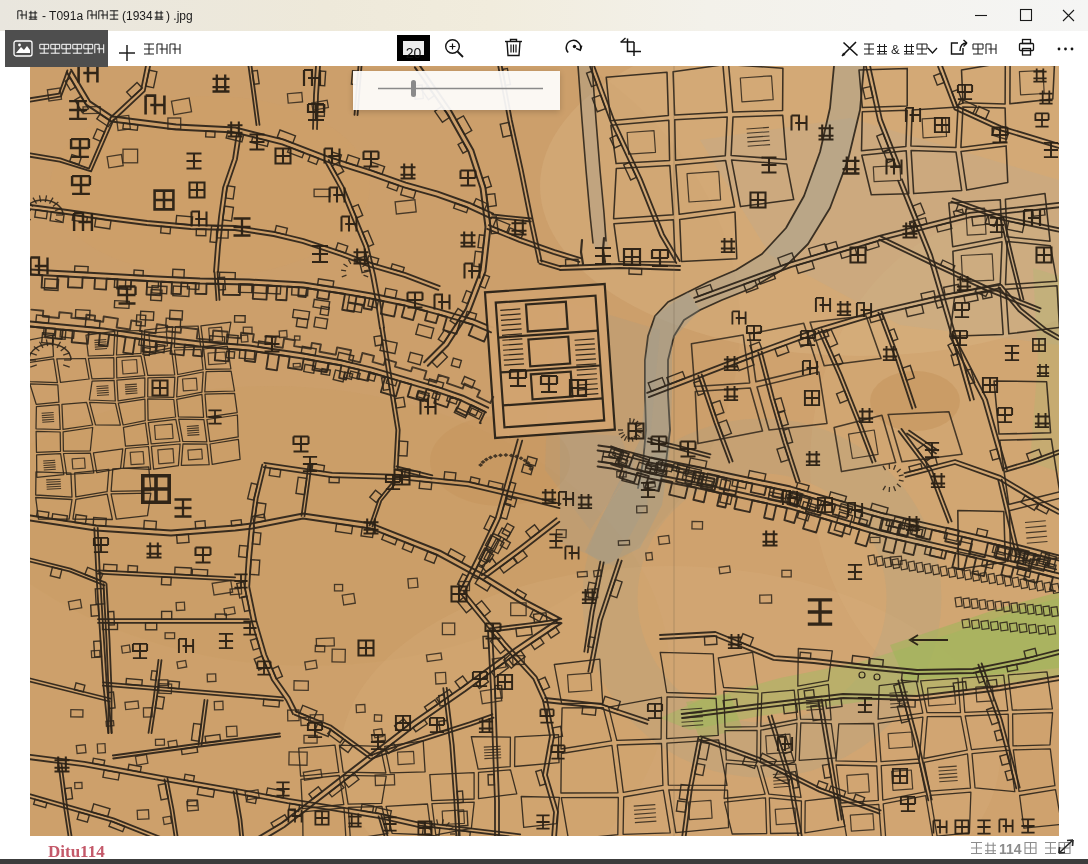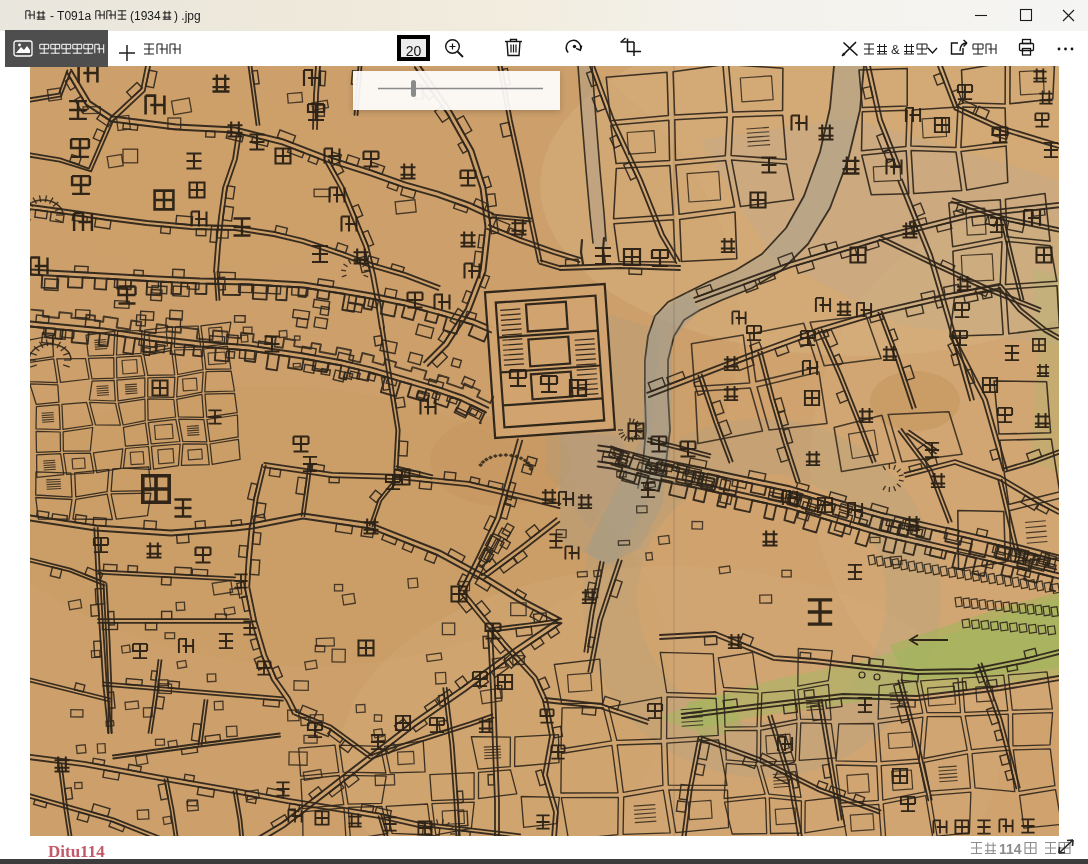--- a/index.html
+++ b/index.html
@@ -1268,21 +1268,21 @@
     <path d="M521.4,679.4H534.6M521.4,679.4V686.0H534.6M534.6,679.4V686.0M528.0,679.4V692.6M521.4,692.6H534.6" stroke="#2b2115" stroke-width="1.8032000000000004" fill="none" opacity="0.97"></path>
     <path d="M285.4,745.4H298.6V758.6H285.4ZM285.4,752.0H298.6M292.0,745.4V758.6" stroke="#2b2115" stroke-width="1.8032000000000004" fill="none" opacity="0.97"></path>
     <path d="M318.4,750.7H331.6M318.4,757.3H331.6M321.7,747.4V760.6M328.3,747.4V760.6M318.4,760.6H331.6" stroke="#2b2115" stroke-width="1.8032000000000004" fill="none" opacity="0.97"></path>
     <path d="M353.4,751.4H366.6M353.4,758.0H366.6M353.4,764.6H366.6M360.0,751.4V764.6" stroke="#2b2115" stroke-width="1.8032000000000004" fill="none" opacity="0.97"></path>
     <path d="M388.4,755.4H401.6V768.6H388.4ZM388.4,762.0H401.6M395.0,755.4V768.6" stroke="#2b2115" stroke-width="1.8032000000000004" fill="none" opacity="0.97"></path>
     <path d="M506.4,749.4H519.6M506.4,756.0H519.6M506.4,762.6H519.6M513.0,749.4V762.6" stroke="#2b2115" stroke-width="1.8032000000000004" fill="none" opacity="0.97"></path>
     <path d="M272.9,390.9H287.1M272.9,398.0H287.1M272.9,405.1H287.1M280.0,390.9V405.1" stroke="#2b2115" stroke-width="1.9320000000000002" fill="none" opacity="0.97"></path>
     <path d="M355.9,408.9H370.1M355.9,408.9V416.0H370.1M370.1,408.9V416.0M363.0,408.9V423.1M355.9,423.1H370.1" stroke="#2b2115" stroke-width="1.9320000000000002" fill="none" opacity="0.97"></path>
   </svg>
 <div class="titlebar">
- <div style="position:absolute;left:16px;top:0">
+ <div style="position:absolute;left:8px;top:0">
       <svg width="300" height="31" viewBox="0 0 300 31">
         <path d="M9.8,10.8V19.2M9.8,10.8H14.0V19.2M11.9,15.0H18.2M18.2,10.8V19.2" stroke="#1a1a1a" stroke-width="1.0" fill="none" opacity="1"></path>
         <path d="M20.8,12.9H29.2M20.8,17.1H29.2M22.9,10.8V19.2M27.1,10.8V19.2M20.8,19.2H29.2" stroke="#1a1a1a" stroke-width="1.0" fill="none" opacity="1"></path>
         <text x="34" y="19.5" font-family="Liberation Sans,sans-serif" font-size="12" fill="#1a1a1a" font-weight="normal">- T091a</text>
         <path d="M79.8,10.8V19.2M79.8,10.8H84.0V19.2M81.9,15.0H88.2M88.2,10.8V19.2" stroke="#1a1a1a" stroke-width="1.0" fill="none" opacity="1"></path>
         <path d="M90.8,10.8V19.2M90.8,10.8H95.0V19.2M92.9,15.0H99.2M99.2,10.8V19.2" stroke="#1a1a1a" stroke-width="1.0" fill="none" opacity="1"></path>
         <path d="M101.8,10.8H110.2M101.8,15.0H110.2M101.8,19.2H110.2M106.0,10.8V19.2" stroke="#1a1a1a" stroke-width="1.0" fill="none" opacity="1"></path>
         <text x="114" y="19.5" font-family="Liberation Sans,sans-serif" font-size="12" fill="#1a1a1a" font-weight="normal">(1934</text>
         <path d="M146.8,12.9H155.2M146.8,17.1H155.2M148.9,10.8V19.2M153.1,10.8V19.2M146.8,19.2H155.2" stroke="#1a1a1a" stroke-width="1.0" fill="none" opacity="1"></path>
         <text x="158" y="19.5" font-family="Liberation Sans,sans-serif" font-size="12" fill="#1a1a1a" font-weight="normal">) .jpg</text>
@@ -1315,21 +1315,21 @@
  <svg class="icon" style="left:118px;top:13px" width="20" height="20">
    <path d="M9,1 V17 M1,9 H17" stroke="#1f1f1f" stroke-width="1.5"></path>
  </svg>
  <div style="position:absolute;left:143px;top:11px">
       <svg width="40" height="14" viewBox="0 0 40 14">
         <path d="M1.0,2.0H11.0M1.0,7.0H11.0M1.0,12.0H11.0M6.0,2.0V12.0" stroke="#1f1f1f" stroke-width="1.05" fill="none" opacity="1"></path>
         <path d="M14.0,2.0V12.0M14.0,2.0H19.0V12.0M16.5,7.0H24.0M24.0,2.0V12.0" stroke="#1f1f1f" stroke-width="1.05" fill="none" opacity="1"></path>
         <path d="M27.0,2.0V12.0M27.0,2.0H32.0V12.0M29.5,7.0H37.0M37.0,2.0V12.0" stroke="#1f1f1f" stroke-width="1.05" fill="none" opacity="1"></path>
       </svg>
     </div>
- <div style="position:absolute;left:397px;top:4px;width:33px;height:26px;background:#ececec;border:4px solid #000000;
+ <div style="position:absolute;left:397px;top:4px;width:33px;height:26px;background:#ececec;border:6px solid #000000;
   text-align:center;font-size:14px;color:#111;line-height:24px">20</div>
  <svg class="icon" style="left:443px;top:6px" width="24" height="24">
    <circle cx="9.5" cy="9.5" r="6.8" fill="none" stroke="#141414" stroke-width="1.4"></circle>
    <path d="M9.5,6.5 V12.5 M6.5,9.5 H12.5" stroke="#141414" stroke-width="1.2"></path>
    <line x1="14.5" y1="14.5" x2="20" y2="20" stroke="#141414" stroke-width="1.8"></line>
  </svg>
  <svg class="icon" style="left:504px;top:7px" width="22" height="22">
    <path d="M1,3.5 H18" stroke="#141414" stroke-width="1.4"></path>
    <path d="M6.5,3.5 V1.5 H12.5 V3.5" stroke="#141414" stroke-width="1.4" fill="none"></path>
    <path d="M3,3.5 L4,17.5 H15 L16,3.5" fill="none" stroke="#141414" stroke-width="1.4"></path>

